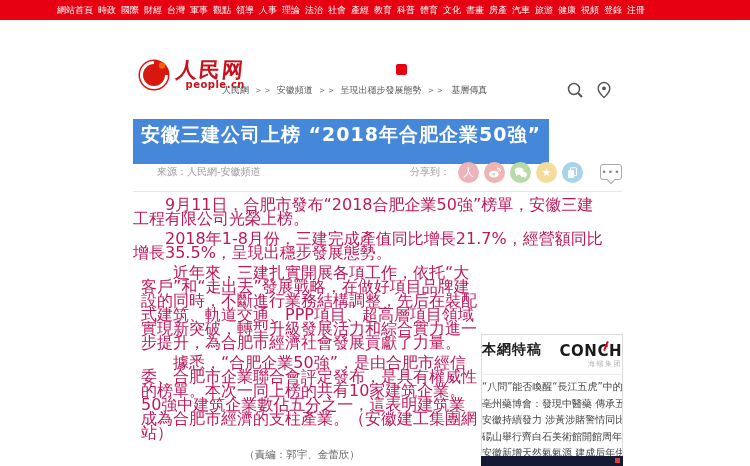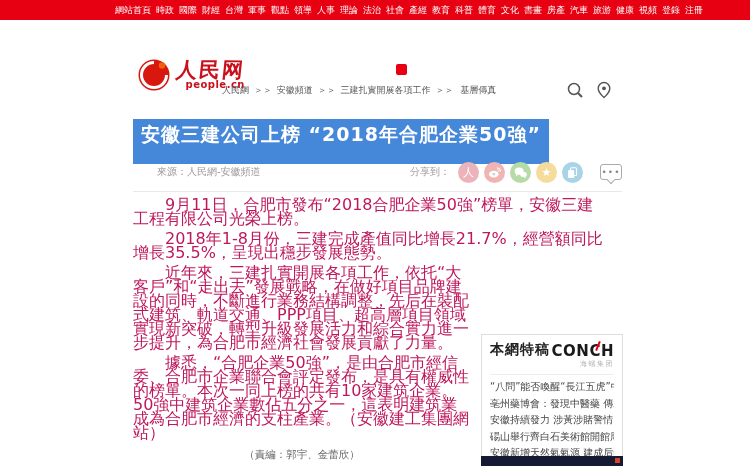--- a/index.html
+++ b/index.html
@@ -1,21 +1,21 @@
 <!DOCTYPE html>
 <html><head>
 <meta charset="utf-8">
 <style>
   html,body{margin:0;padding:0;background:#fff;}
   .page{position:relative;width:750px;height:466px;overflow:hidden;background:#fff;
         font-family:"DejaVu Sans","Liberation Sans",sans-serif;}
 
   
   .redbar{position:absolute;left:0;top:0;width:750px;height:20px;display:flex;align-items:center;
-          padding-left:115px;box-sizing:border-box;}
+          padding-left:57px;box-sizing:border-box;}
   .redbar a{color:#fff;font-size:9px;text-decoration:none;margin-right:5px;white-space:nowrap;}
   .redbar .auth{}
 
   
   .logo{position:absolute;left:137px;top:58px;display:flex;align-items:center;cursor:pointer;}
   .logo-txt{margin-left:5px;}
   .logo-cn{font-family:"DejaVu Serif","Liberation Serif",serif;font-weight:bold;font-size:21px;
            transform:skewX(-6deg);letter-spacing:2px;line-height:20px;}
   .logo-en{font-size:10px;font-weight:bold;text-align:right;letter-spacing:.5px;margin-top:-1px;}
   .breadcrumb{position:absolute;left:222px;top:84px;font-size:9px;color:#555;}
@@ -42,26 +42,26 @@
            margin-left:12px;display:flex;align-items:center;justify-content:center;
            color:#888;font-size:9px;letter-spacing:1px;background:#fff;cursor:pointer;}
   .morebox::after{content:"";position:absolute;bottom:-3.5px;left:7px;width:5px;height:5px;
            background:#fff;border-right:1px solid #aaa;border-bottom:1px solid #aaa;
            transform:rotate(45deg);}
   .divider{position:absolute;left:133px;top:191px;width:489px;height:1px;background:#e8e8e8;}
 
   
   .article{position:absolute;left:133px;top:198px;width:475px;}
   .article p{margin:0 0 6px;font-size:16px;line-height:14px;color:#be185d;text-indent:2em;}
-  .article p.narrow{width:338px;}
+  .article p.narrow{width:338px;margin-left:8px;}
   .editor{width:338px;text-align:center;font-size:10.5px;color:#666;margin-top:8px;}
 
   
   .sidebox{position:absolute;left:481px;top:334px;width:142px;box-sizing:border-box;
-           background:#fff;border:1px solid #ddd;padding:6px 8px 5px;}
+           background:#fff;border:1px solid #ddd;padding:6px 0 5px;}
   .sidehead{display:flex;justify-content:space-between;align-items:flex-start;}
   .sidetitle{font-size:14px;font-weight:bold;color:#222;letter-spacing:1px;}
   .conch{position:relative;text-align:right;cursor:pointer;}
   .conch-main{font-size:15px;font-weight:bold;color:#1a1a1a;letter-spacing:.5px;line-height:11px;}
   .conch-slash{position:absolute;top:0px;right:15px;width:2px;height:10px;transform:rotate(22deg);}
   .conch-sub{font-size:7px;color:#b5b5b5;letter-spacing:1.5px;line-height:9px;}
   .sidehr{height:1px;background:#ededed;margin:5px 0 4px;}
   .sideitem{font-size:10px;color:#444;line-height:16.5px;white-space:nowrap;overflow:hidden;cursor:pointer;}
 
   
@@ -111,21 +111,21 @@
       <div class="logo-cn" style="color: rgb(201, 16, 28);">人民网</div>
       <div class="logo-en" style="color: rgb(201, 16, 28);">people.cn</div>
     </div>
   </div>
 
   <div class="breadcrumb">
     <a href="#" style="color:#555;text-decoration:none;">人民網</a>
     <span>＞＞</span>
     <a href="#" style="color:#555;text-decoration:none;">安徽頻道</a>
     <span>＞＞</span>
-    <a href="#" style="color:#555;text-decoration:none;">三建扎實開展各項工作</a>
+    <a href="#" style="color:#555;text-decoration:none;">呈現出穩步發展態勢</a>
     <span>＞＞</span>
     <span>基層傳真</span>
   </div>
 
   <div class="minired" style="background: rgb(230, 0, 18);"></div>
 
   <div class="topicons">
     <svg width="18" height="18" viewBox="0 0 18 18">
       <circle cx="8" cy="8" r="5.5" stroke="#555" fill="none" stroke-width="1.5"></circle>
       <line x1="12.2" y1="12.2" x2="16" y2="16" stroke="#555" stroke-width="2"></line>

